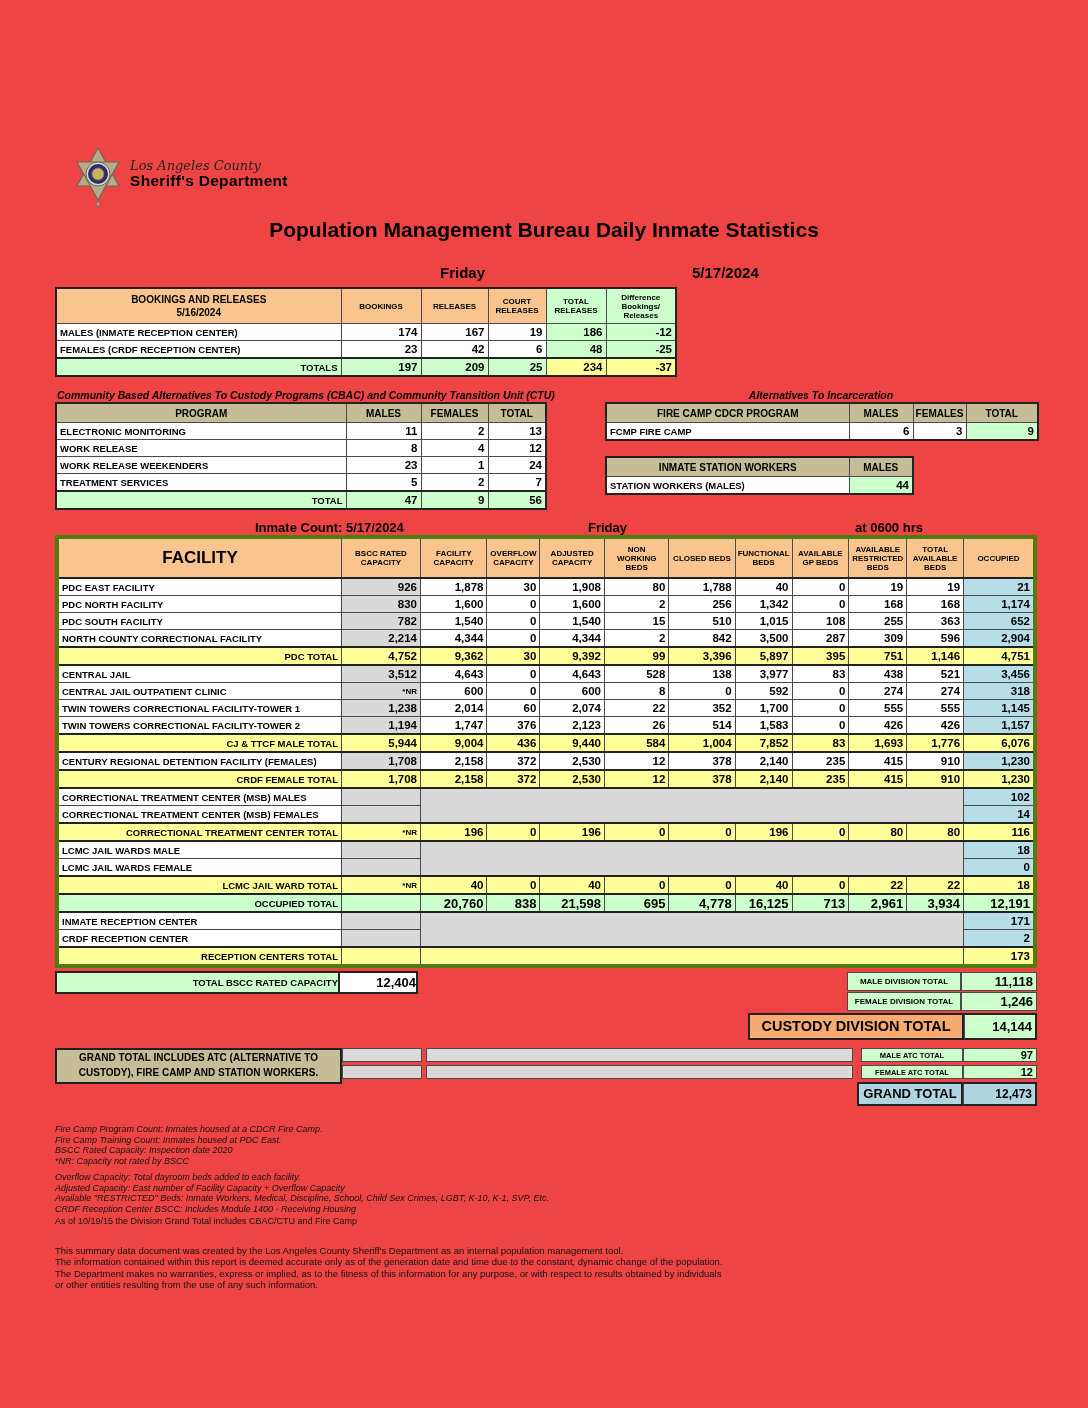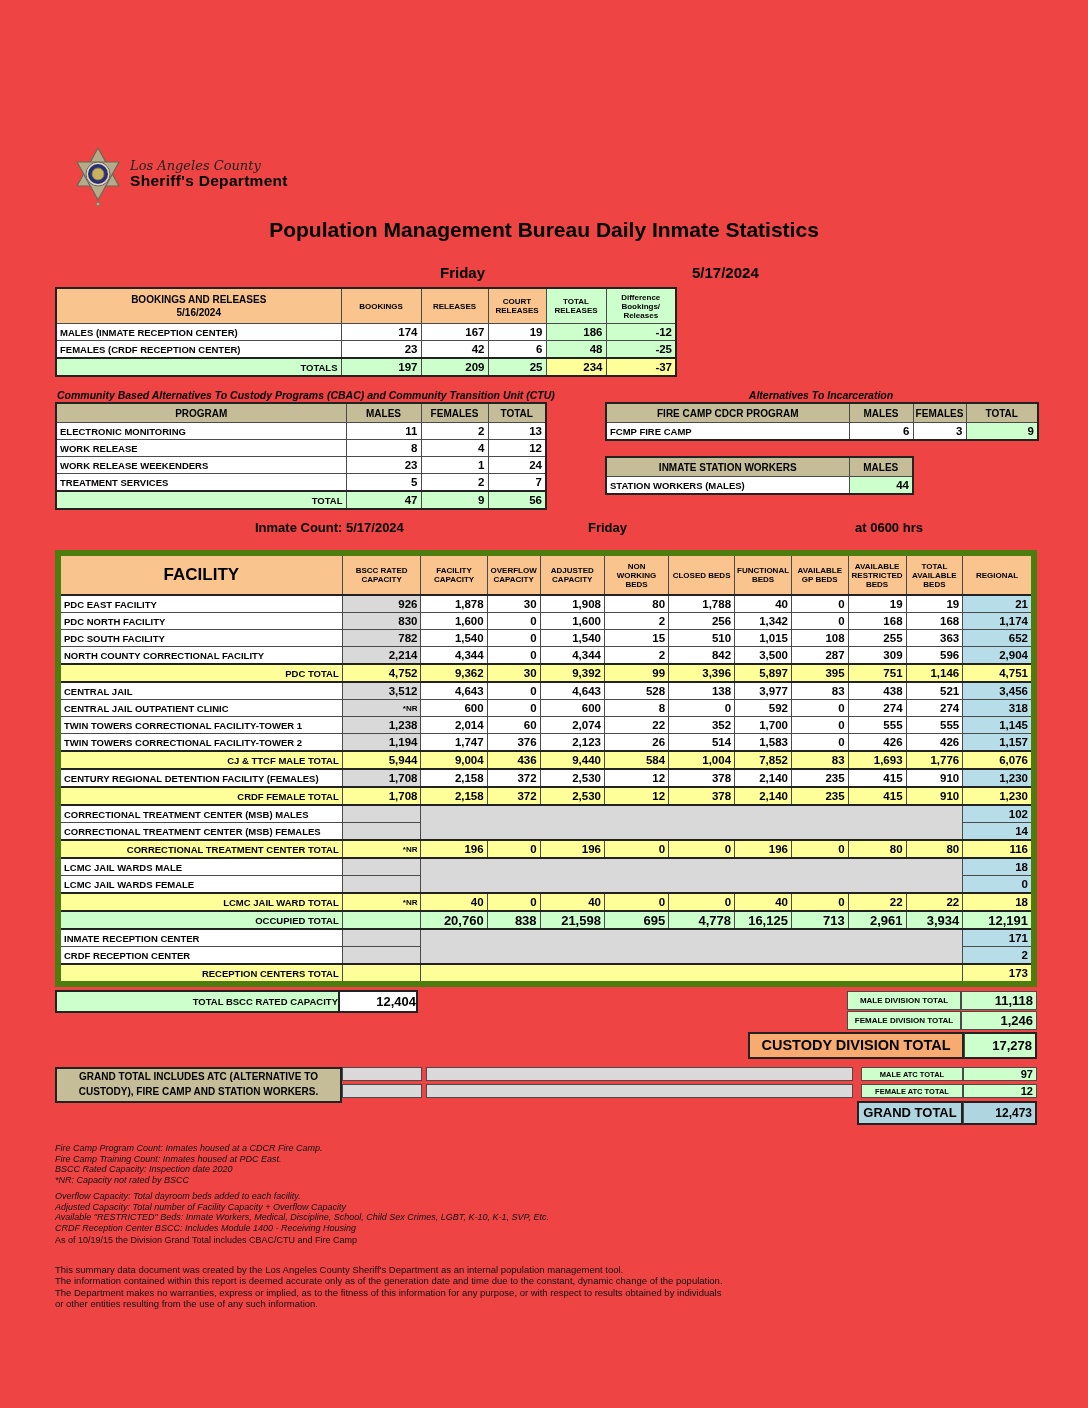--- a/index.html
+++ b/index.html
@@ -35,21 +35,21 @@
   .cbac-tbl{position:absolute;left:55px;top:402px;}
   .alt-title{position:absolute;left:605px;top:389px;width:432px;text-align:center;font-size:10.5px;font-weight:bold;font-style:italic;}
   .firecamp-tbl{position:absolute;left:605px;top:402px;}
   .station-tbl{position:absolute;left:605px;top:456px;}
 
   .flow{position:absolute;left:55px;top:520px;width:982px;}
   .count-line{position:relative;height:15px;font-size:13px;font-weight:bold;}
   .count-line span{position:absolute;top:0;}
   .cl-count{left:200px;} .cl-day{left:533px;} .cl-time{left:800px;}
 
-  .main-tbl{margin-top:15px;border:6px solid #4d7c0f;}
+  .main-tbl{margin-top:0;border:4px solid #4d7c0f;}
   .main-tbl td.fac-hdr{font-size:17px;text-align:center;font-weight:bold;}
   .main-tbl tr.hdr-row td{height:36px;border-bottom:2px solid #222;}
   .main-tbl td.grayspan{background:#D9D9D9;}
 
   .totals-area{position:relative;height:76px;}
   .bscc-row{position:absolute;left:0;top:3px;display:flex;}
   .bscc-row .c1{width:281px;height:19px;line-height:19px;border:2px solid #222;}
   .bscc-row .c2{width:76px;height:19px;line-height:19px;border:2px solid #222;border-left:none;}
   .divrow{position:absolute;display:flex;}
   .divrow .dl{width:112px;height:17px;line-height:17px;border:1px solid #4a4a4a;font-size:8px;font-weight:bold;text-align:center;}
@@ -263,21 +263,21 @@
             <td class="hdr orange">BSCC RATED CAPACITY</td>
             <td class="hdr orange">FACILITY CAPACITY</td>
             <td class="hdr orange">OVERFLOW CAPACITY</td>
             <td class="hdr orange">ADJUSTED CAPACITY</td>
             <td class="hdr orange">NON WORKING BEDS</td>
             <td class="hdr orange">CLOSED BEDS</td>
             <td class="hdr orange">FUNCTIONAL BEDS</td>
             <td class="hdr orange">AVAILABLE GP BEDS</td>
             <td class="hdr orange">AVAILABLE RESTRICTED BEDS</td>
             <td class="hdr orange">TOTAL AVAILABLE BEDS</td>
-            <td class="hdr orange">REGIONAL</td>
+            <td class="hdr orange">OCCUPIED</td>
           </tr>
           <tr>
             <td class="lbl white">PDC EAST FACILITY</td>
             <td class="num gray">926</td>
             <td class="num white">1,878</td>
             <td class="num white">30</td>
             <td class="num white">1,908</td>
             <td class="num white">80</td>
             <td class="num white">1,788</td>
             <td class="num white">40</td>
@@ -532,21 +532,21 @@
       <div class="divrow" style="right:0;top:4px">
         <div class="dl green">MALE DIVISION TOTAL</div>
         <div class="dv green">11,118</div>
       </div>
       <div class="divrow" style="right:0;top:24px">
         <div class="dl green">FEMALE DIVISION TOTAL</div>
         <div class="dv green">1,246</div>
       </div>
       <div class="custody-row" style="right:0;top:45px">
         <div class="dl" style="background:#F7AB71">CUSTODY DIVISION TOTAL</div>
-        <div class="dv green">17,278</div>
+        <div class="dv green">14,144</div>
       </div>
     </div>
 
     <div class="atc-area">
       <div class="atc-note tan">
         <div>GRAND TOTAL INCLUDES ATC (ALTERNATIVE TO</div>
         <div>CUSTODY), FIRE CAMP AND STATION WORKERS.</div>
       </div>
       <div class="atc-row" style="top:0">
         <div class="g1 gray"></div>
@@ -571,21 +571,21 @@
     </div>
 
     <div class="fn it fn1" id="fn1">
         <div>Fire Camp Program Count: Inmates housed at a CDCR Fire Camp.</div>
         <div>Fire Camp Training Count: Inmates housed at PDC East.</div>
         <div>BSCC Rated Capacity: Inspection date 2020</div>
         <div>*NR: Capacity not rated by BSCC</div>
       </div>
     <div class="fn it fn2" id="fn2">
         <div>Overflow Capacity: Total dayroom beds added to each facility.</div>
-        <div>Adjusted Capacity: Total number of Facility Capacity + Overflow Capacity</div>
+        <div>Adjusted Capacity: East number of Facility Capacity + Overflow Capacity</div>
         <div>Available "RESTRICTED" Beds: Inmate Workers, Medical, Discipline, School, Child Sex Crimes,  LGBT, K-10, K-1, SVP, Etc.</div>
         <div>CRDF Reception Center BSCC: Includes Module 1400 - Receiving Housing</div>
       </div>
     <div class="fn fn3" id="fn3">
         <div>As of 10/19/15 the Division Grand Total includes CBAC/CTU and Fire Camp</div>
       </div>
     <div class="disclaimer" id="disclaimer">
         <div>This summary data document was created by the Los Angeles County Sheriff's Department as an internal population management tool.</div>
         <div>The information contained within this report is deemed accurate only as of the generation date and time due to the constant, dynamic change of the population.</div>
         <div>The Department makes no warranties, express or implied, as to the fitness of this information for any purpose, or with respect to results obtained by individuals</div>

